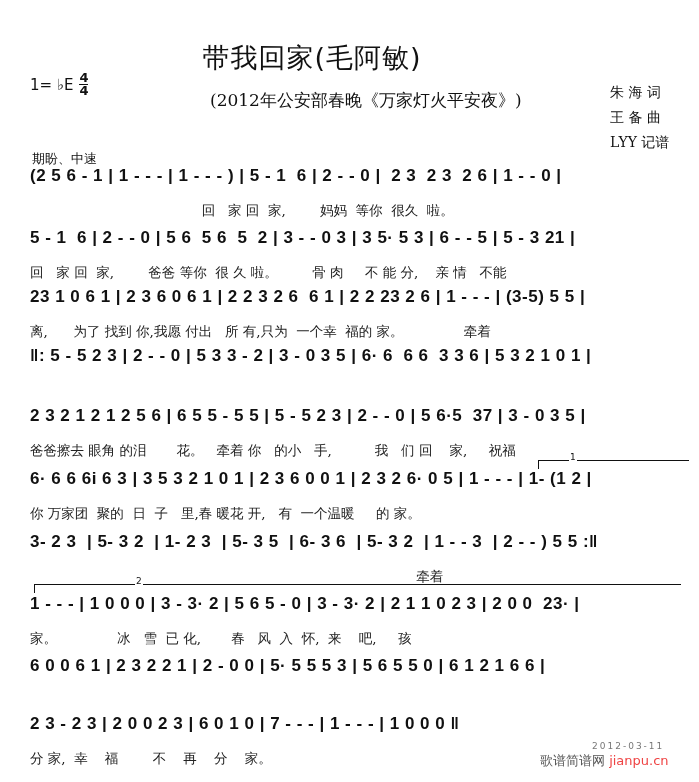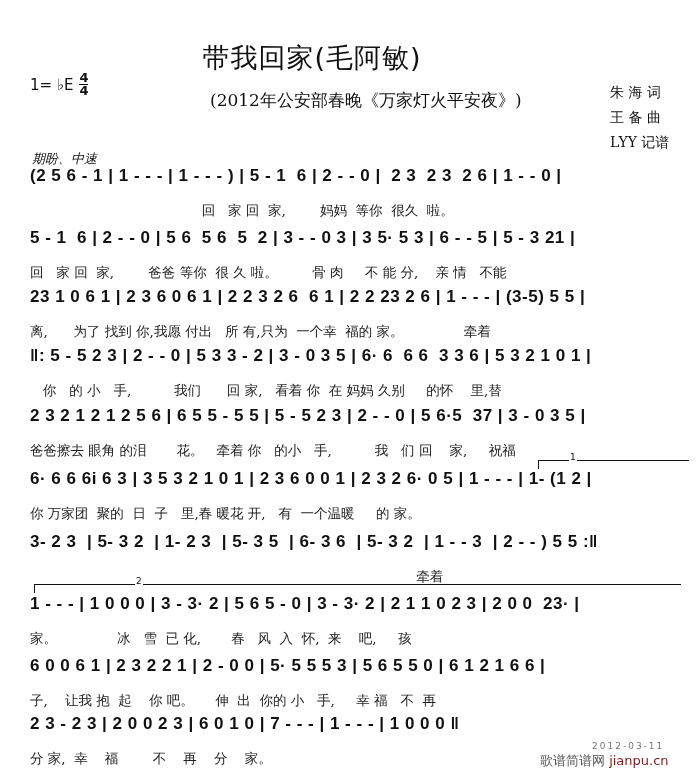--- a/index.html
+++ b/index.html
@@ -3,28 +3,28 @@
 <meta charset="utf-8">
 <style>
   html,body{margin:0;padding:0;background:#fff;}
   body{width:699px;height:782px;position:relative;overflow:hidden;font-family:"DejaVu Sans",sans-serif;color:#111;}
   .title{position:absolute;top:40px;left:0;width:624px;text-align:center;font-size:27px;font-family:"DejaVu Sans",sans-serif;letter-spacing:1px;}
   .key{position:absolute;top:72px;left:30px;font-size:15px;display:flex;align-items:center;gap:6px;}
   .frac{display:inline-flex;flex-direction:column;align-items:center;font-weight:bold;font-size:13px;line-height:12px;}
   .frac span:first-child{border-bottom:1.5px solid #111;}
   .subtitle{position:absolute;top:89px;left:210px;font-size:17px;font-family:"DejaVu Serif",serif;}
   .credits{position:absolute;top:80px;left:598px;font-size:14px;font-family:"DejaVu Serif",serif;line-height:25px;margin-left:12px;}
-  .tempo{position:absolute;top:150px;left:32px;font-size:13px;font-family:"DejaVu Serif",serif;font-style:italic;}
+  .tempo{position:absolute;top:150px;left:32px;font-size:13px;font-family:"DejaVu Serif",serif;}
   .row{position:absolute;left:30px;width:650px;}
   .notes{font-family:"Liberation Sans",sans-serif;font-weight:bold;font-size:17px;white-space:pre;letter-spacing:0.5px;height:24px;line-height:24px;}
   .lyrics{font-family:"DejaVu Serif",serif;font-size:13.5px;white-space:pre;margin-top:12px;height:20px;line-height:20px;color:#222;}
   .volta{position:absolute;height:8px;border-top:1px solid #111;border-left:1px solid #111;}
   .volta span{position:absolute;top:-9px;font-size:9px;background:#fff;padding:0 1px;}
   .watermark{position:absolute;top:752px;left:540px;font-size:13px;color:#555;font-family:"DejaVu Sans",sans-serif;}
-  .watermark b{color:#7f1d1d;font-weight:normal;}
+  .watermark b{color:#ef4444;font-weight:normal;}
   .date{position:absolute;top:741px;left:592px;font-size:9px;color:#777;letter-spacing:2px;}
 </style>
 </head>
 <body>
 
 <div class="title">带我回家(毛阿敏)</div>
 
 <div class="key">
   <span>1= ♭E</span>
   <span class="frac">
@@ -50,21 +50,20 @@
 <div class="row" style="top:226px">
   <div class="notes">5 - 1  6 | 2 - - 0 | 5 6  5 6  5  2 | 3 - - 0 3 | 3 5· 5 3 | 6 - - 5 | 5 - 3 21 |</div>
   <div class="lyrics">回   家 回  家,        爸爸 等你  很 久 啦。        骨 肉     不 能 分,    亲 情   不能</div>
 </div>
 <div class="row" style="top:285px">
   <div class="notes">23 1 0 6 1 | 2 3 6 0 6 1 | 2 2 3 2 6  6 1 | 2 2 23 2 6 | 1 - - - | (3-5) 5 5 |</div>
   <div class="lyrics">离,      为了 找到 你,我愿 付出   所 有,只为  一个幸  福的 家。              牵着</div>
 </div>
 <div class="row" style="top:344px">
   <div class="notes">‖: 5 - 5 2 3 | 2 - - 0 | 5 3 3 - 2 | 3 - 0 3 5 | 6· 6  6 6  3 3 6 | 5 3 2 1 0 1 |</div>
-  <div class="lyrics">   你   的 小   手,          我们      回 家,   看着 你  在 妈妈 久别     的怀    里,替</div>
 </div>
 <div class="row" style="top:404px">
   <div class="notes">2 3 2 1 2 1 2 5 6 | 6 5 5 - 5 5 | 5 - 5 2 3 | 2 - - 0 | 5 6·5  37 | 3 - 0 3 5 |</div>
   <div class="lyrics">爸爸擦去 眼角 的泪       花。   牵着 你   的小   手,          我   们 回    家,     祝福</div>
 </div>
 <div class="volta" style="top:460px;left:538px;width:150px;">
     <span style="left:30px">1</span>
   </div>
 <div class="row" style="top:467px">
   <div class="notes">6· 6 6 6i 6 3 | 3 5 3 2 1 0 1 | 2 3 6 0 0 1 | 2 3 2 6· 0 5 | 1 - - - | 1- (1 2 |</div>
@@ -76,21 +75,20 @@
 </div>
 <div class="volta" style="top:584px;left:34px;width:646px;">
     <span style="left:100px">2</span>
   </div>
 <div class="row" style="top:592px">
   <div class="notes">1 - - - | 1 0 0 0 | 3 - 3· 2 | 5 6 5 - 0 | 3 - 3· 2 | 2 1 1 0 2 3 | 2 0 0  23· |</div>
   <div class="lyrics">家。              冰   雪  已 化,       春   风  入  怀,  来    吧,     孩</div>
 </div>
 <div class="row" style="top:654px">
   <div class="notes">6 0 0 6 1 | 2 3 2 2 1 | 2 - 0 0 | 5· 5 5 5 3 | 5 6 5 5 0 | 6 1 2 1 6 6 |</div>
-  <div class="lyrics">子,    让我 抱  起    你 吧。     伸  出  你的 小   手,     幸 福   不  再</div>
 </div>
 <div class="row" style="top:712px">
   <div class="notes">2 3 - 2 3 | 2 0 0 2 3 | 6 0 1 0 | 7 - - - | 1 - - - | 1 0 0 0 ‖</div>
   <div class="lyrics">分 家,  幸    福        不    再    分    家。</div>
 </div>
 
 <div class="date">2012-03-11</div>
 <div class="watermark">
   <span>歌谱简谱网</span>
   <b>jianpu.cn</b>

